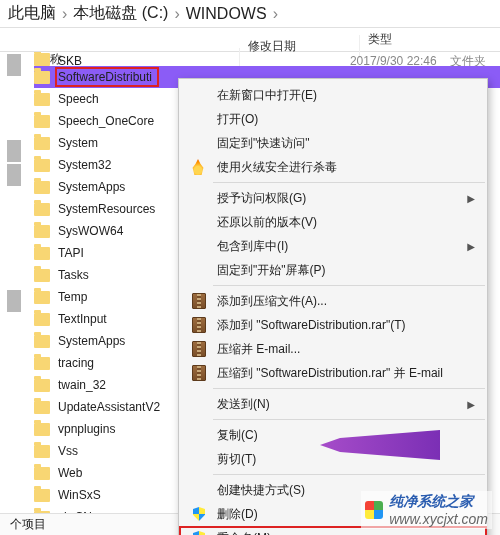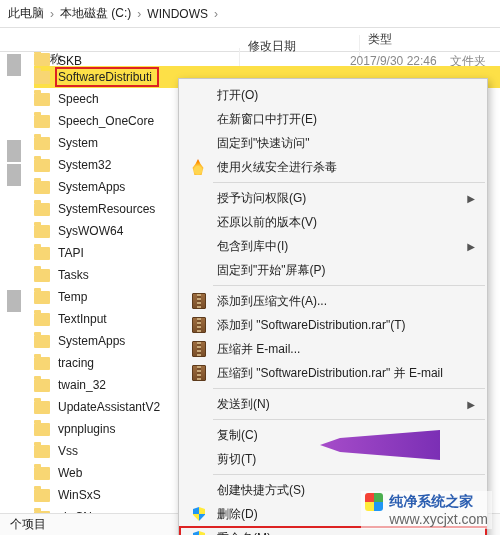--- a/index.html
+++ b/index.html
@@ -13,21 +13,21 @@
     position: relative;
     color: #222;
   }
   .breadcrumb {
     height: 28px;
     border-bottom: 1px solid #e0e0e0;
     display: flex;
     align-items: center;
     padding: 0 8px;
     gap: 6px;
-    font-size: 12px;
+    font-size: 16px;
   }
   .breadcrumb .sep { color: #888; }
   .col-headers {
     height: 24px;
     display: flex;
     align-items: center;
     border-bottom: 1px solid #e0e0e0;
     font-size: 12px;
     color: #333;
     position: relative;
@@ -84,21 +84,21 @@
     display: inline-block;
     margin-right: 8px;
     flex-shrink: 0;
     position: relative;
   }
   .xml-icon:after{
     content:""; position:absolute; left:2px; right:2px; top:3px; height:2px; background:#c0504d;
     box-shadow:0 3px 0 #c0504d, 0 6px 0 #c0504d;
   }
   .file-row.selected {
-    background: #fde047;
+    background: #8b5cf6;
   }
   .file-row.selected .txt {
     outline: 2px solid #d22;
     outline-offset: 1px;
     padding-right: 4px;
   }
   .truncated { color: #888; font-size: 12px; position: absolute; top: 1px; right: 14px; }
   .context-menu {
     position: absolute;
     left: 178px;
@@ -167,24 +167,25 @@
     pointer-events: none;
   }
   .watermark {
     position: absolute;
     right: 8px; bottom: 6px;
     z-index: 70;
     font-size: 14px;
     font-weight: 700;
     color: #2a5db0;
     display: flex;
-    align-items: flex-start;
+    align-items: center;
     gap: 6px;
     background: rgba(255,255,255,0.6);
     padding: 2px 4px;
+    font-style: italic;
   }
   .watermark .wm-sub { font-size: 14px; font-weight: 400; color: #666; display:block; }
   .wm-logo { width:18px; height:18px; }
   .wm-logo:before{content:"";display:block;width:18px;height:18px;background:conic-gradient(#4caf50 0 25%,#2196f3 25% 50%,#ffeb3b 50% 75%,#f44336 75% 100%);border-radius:3px;}
 </style>
 </head>
 <body>
 
 <div class="breadcrumb">
   <span>此电脑</span>
@@ -302,24 +303,24 @@
     </div>
   <div class="file-row">
       <span class="xml-icon"></span>
       <span class="txt">atiogl.xml</span>
     </div>
 
 </div>
 
 <div class="context-menu">
   <div class="menu-item">
+      <span>在新窗口中打开(E)</span>
+    </div>
+  <div class="menu-item">
       <span>打开(O)</span>
-    </div>
-  <div class="menu-item">
-      <span>在新窗口中打开(E)</span>
     </div>
   <div class="menu-item">
       <span>固定到"快速访问"</span>
     </div>
   <div class="menu-item">
     <span class="mi-icon">
         <span class="fire"></span>
       </span>
     <span>使用火绒安全进行杀毒</span>
   </div>

